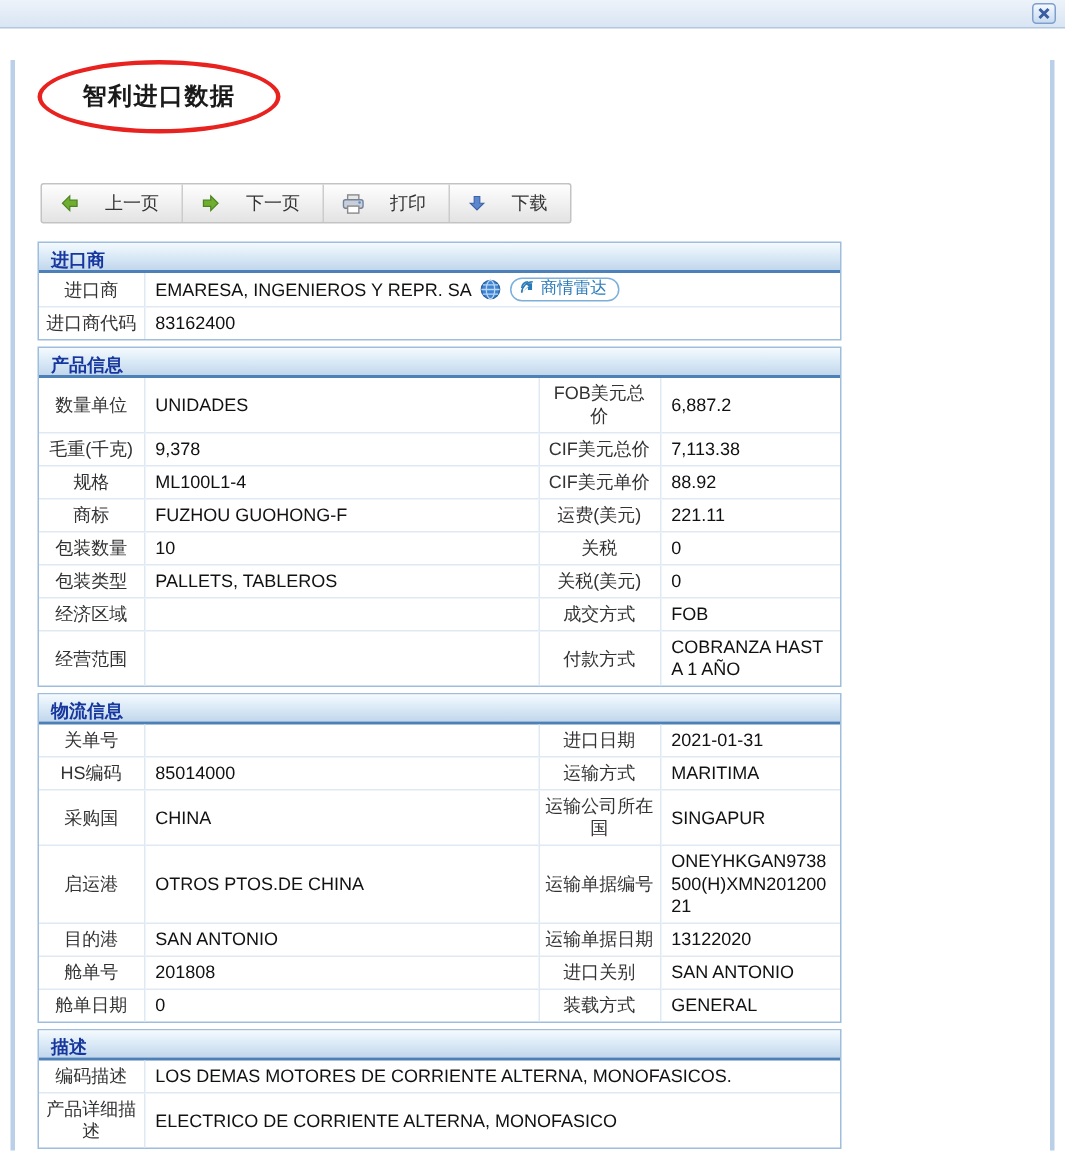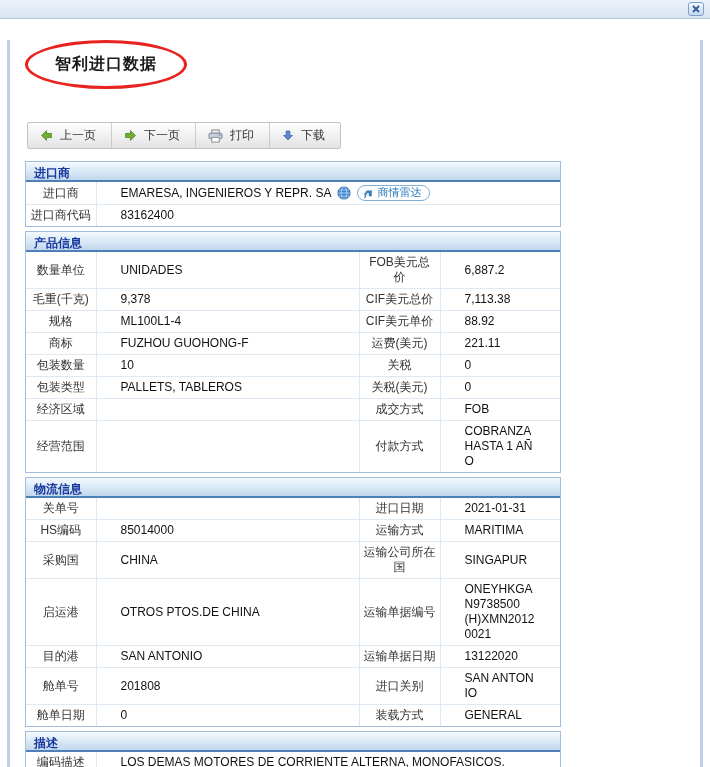--- a/index.html
+++ b/index.html
@@ -38,21 +38,21 @@
     border:3px solid #e8231f; border-radius:50%;
   }
   .page-title { margin:0; font-size:16px; font-weight:bold; color:#1a1a1a; letter-spacing:1px; }
   
   .toolbar {
     display:inline-flex; margin:12px 0 12px 2px;
     border:1px solid #c3c3c3; border-radius:2px;
     background:linear-gradient(#fefefe,#eeeeee 60%,#e3e3e3);
   }
   .tbtn {
-    display:flex; align-items:center; gap:7px;
+    display:flex; align-items:center; gap:17px;
     padding:4px 15px 4px 12px;
     border-right:1px solid #cccccc;
     color:#333; cursor:pointer; white-space:nowrap;
   }
   .tbtn:last-child { border-right:none; }
   
   .section {
     border:1px solid #9fbddc;
     margin-bottom:4px;
     width:536px;
@@ -61,24 +61,24 @@
     background:linear-gradient(#f5fafd 0%,#dcebf7 45%,#c2d7ec 100%);
     border-bottom:2px solid #4e80b8;
     color:#17379e; font-weight:bold;
     padding:3px 8px; height:20px;
   }
   table.kv { width:100%; border-collapse:collapse; table-layout:fixed; }
   td { border-right:1px solid #dfe9f4; border-top:1px solid #dfe9f4; vertical-align:middle; }
   tr:first-child td { border-top:none; }
   td:last-child { border-right:none; }
   td.lbl { text-align:center; color:#333; padding:3px 4px; line-height:1.25; word-break:break-all; }
-  td.val { text-align:left; color:#111; padding:3px 24px; line-height:1.25; word-break:break-all; }
+  td.val { text-align:left; color:#111; padding:3px 7px; line-height:1.25; word-break:break-all; }
   .importer-line { display:flex; align-items:center; gap:6px; }
   .badge {
-    display:inline-flex; align-items:flex-end; gap:3px;
+    display:inline-flex; align-items:flex-start; gap:3px;
     border:1px solid #7cb0da; border-radius:10px;
     padding:0 8px 0 5px; height:16px;
     color:#2a7ab8; font-size:11px; cursor:pointer; white-space:nowrap;
   }
   .icon { display:inline-block; flex:none; }
 </style>
 </head>
 <body>
 
 <div class="titlebar">

